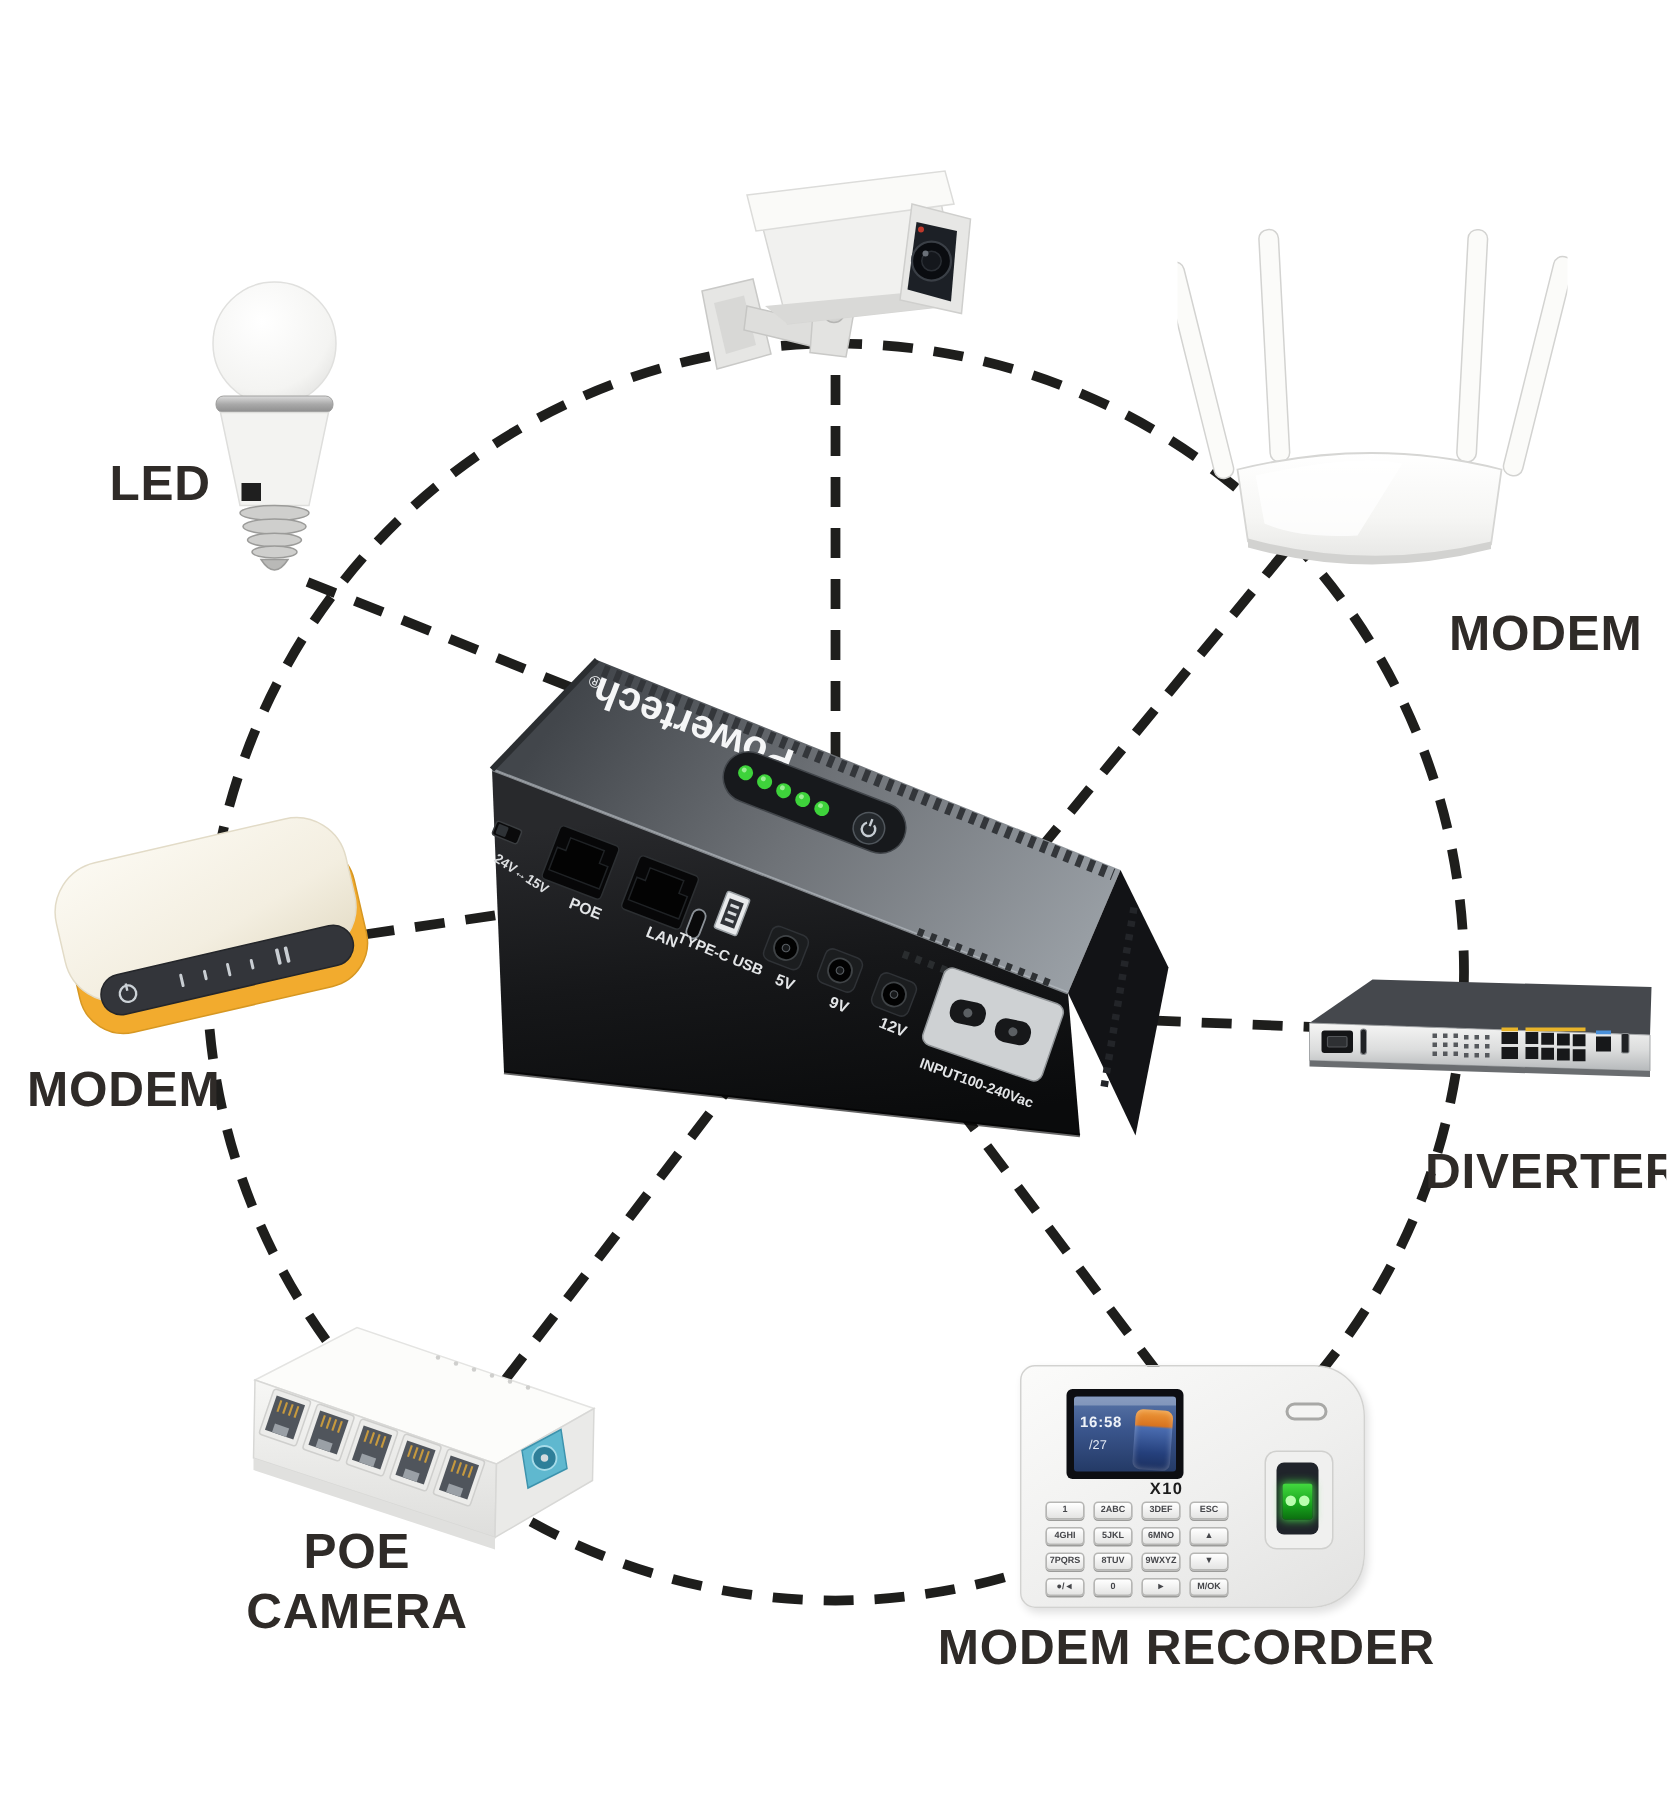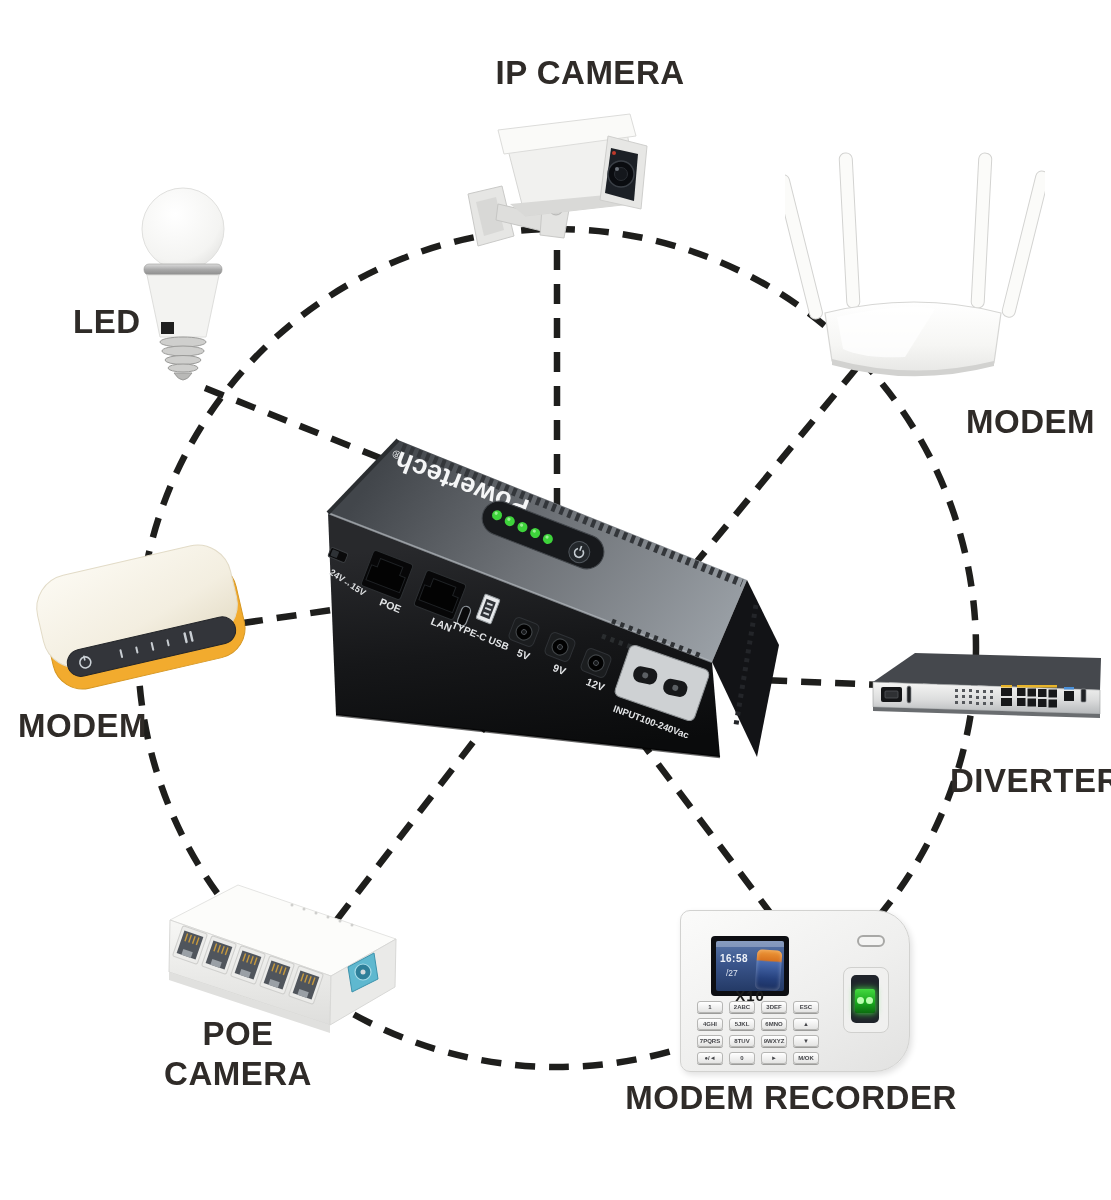--- a/index.html
+++ b/index.html
@@ -10,31 +10,31 @@
   .dev-label{position:absolute;font-weight:bold;font-size:33px;color:#2f2b28;
              letter-spacing:.5px;white-space:nowrap;z-index:5;}
   .centered{transform:translateX(-50%);text-align:center;}
   .two-line{line-height:1.2;}
   
   .recorder{position:absolute;left:680px;top:910px;width:228px;height:160px;z-index:4;
             background:linear-gradient(150deg,#fbfbfa 0%,#efefee 55%,#e2e2e1 100%);
             border:1px solid #d2d2d0;border-radius:10px 34px 36px 10px;
             box-shadow:2px 3px 6px rgba(0,0,0,.12);}
   .rec-screen{position:absolute;left:30px;top:15px;width:78px;height:60px;background:#0d0e12;
-              border-radius:4px;padding:0;margin-top:10px;}
+              border-radius:4px;padding:0;}
   .rec-screen-inner{position:absolute;left:5px;top:5px;right:5px;bottom:5px;border-radius:2px;
               background:linear-gradient(180deg,#5a76a8 0%,#3a558c 45%,#243a66 100%);overflow:hidden;}
   .rec-statusbar{position:absolute;left:0;top:0;right:0;height:6px;background:rgba(255,255,255,.28);}
   .rec-time{position:absolute;left:4px;top:12px;font-size:10px;font-weight:bold;color:#eef2f8;letter-spacing:.5px;}
   .rec-count{position:absolute;left:10px;top:27px;font-size:8.5px;color:#dfe6f2;}
   .rec-fp-art{position:absolute;right:3px;top:9px;width:25px;height:40px;border-radius:5px;transform:rotate(4deg);
               background:linear-gradient(180deg,#ef9a3a 0%,#d8731f 26%,#4a6cb0 30%,#25407c 72%,#1b2f5e 100%);
               box-shadow:inset 0 0 4px rgba(255,255,255,.35);}
-  .rec-model{position:absolute;left:30px;top:76px;width:78px;text-align:center;
-             font-size:15px;font-weight:bold;color:#1c1c1c;letter-spacing:1px;}
+  .rec-model{position:absolute;left:30px;top:76px;width:78px;text-align:right;
+             font-size:11px;font-weight:bold;color:#1c1c1c;letter-spacing:1px;}
   .rec-keypad{position:absolute;left:16px;top:90px;display:grid;
               grid-template-columns:repeat(4,26px);grid-auto-rows:12px;gap:5px 6px;}
   .rec-key{display:flex;align-items:center;justify-content:center;font-size:6px;font-weight:bold;
            color:#45464a;background:linear-gradient(180deg,#ffffff,#e4e4e3);
            border:1px solid #b6b6b4;border-radius:3px;box-shadow:0 1px 0 #9c9c9a;}
   .rec-oval{position:absolute;left:176px;top:24px;width:24px;height:8px;border:2px solid #a8a8a6;
             border-radius:6px;background:#f4f4f3;}
   .rec-fp{position:absolute;left:162px;top:56px;width:44px;height:64px;background:#f0f0ef;
           border:1px solid #d0d0ce;border-radius:8px;}
   .rec-fp-dark{position:absolute;left:7px;top:7px;width:28px;height:48px;background:#20242b;border-radius:5px;}
@@ -479,21 +479,20 @@
     <div class="rec-fp">
       <div class="rec-fp-dark">
         <div class="rec-fp-glass">
           <div class="fp-dot" style="left:2px;top:8px"></div>
           <div class="fp-dot" style="left:11px;top:8px"></div>
         </div>
       </div>
     </div>
   </div>
 
-  <div class="dev-label centered" style="left:590px;top:54px">IP CAMERA</div>
   <div class="dev-label" style="left:73px;top:303px">LED</div>
   <div class="dev-label" style="left:966px;top:403px">MODEM</div>
   <div class="dev-label" style="left:18px;top:707px">MODEM</div>
   <div class="dev-label" style="left:950px;top:762px">DIVERTER</div>
   <div class="dev-label centered two-line" style="left:238px;top:1014px">
     <div>POE</div>
     <div>CAMERA</div>
   </div>
   <div class="dev-label centered" style="left:791px;top:1079px">MODEM RECORDER</div>
 

